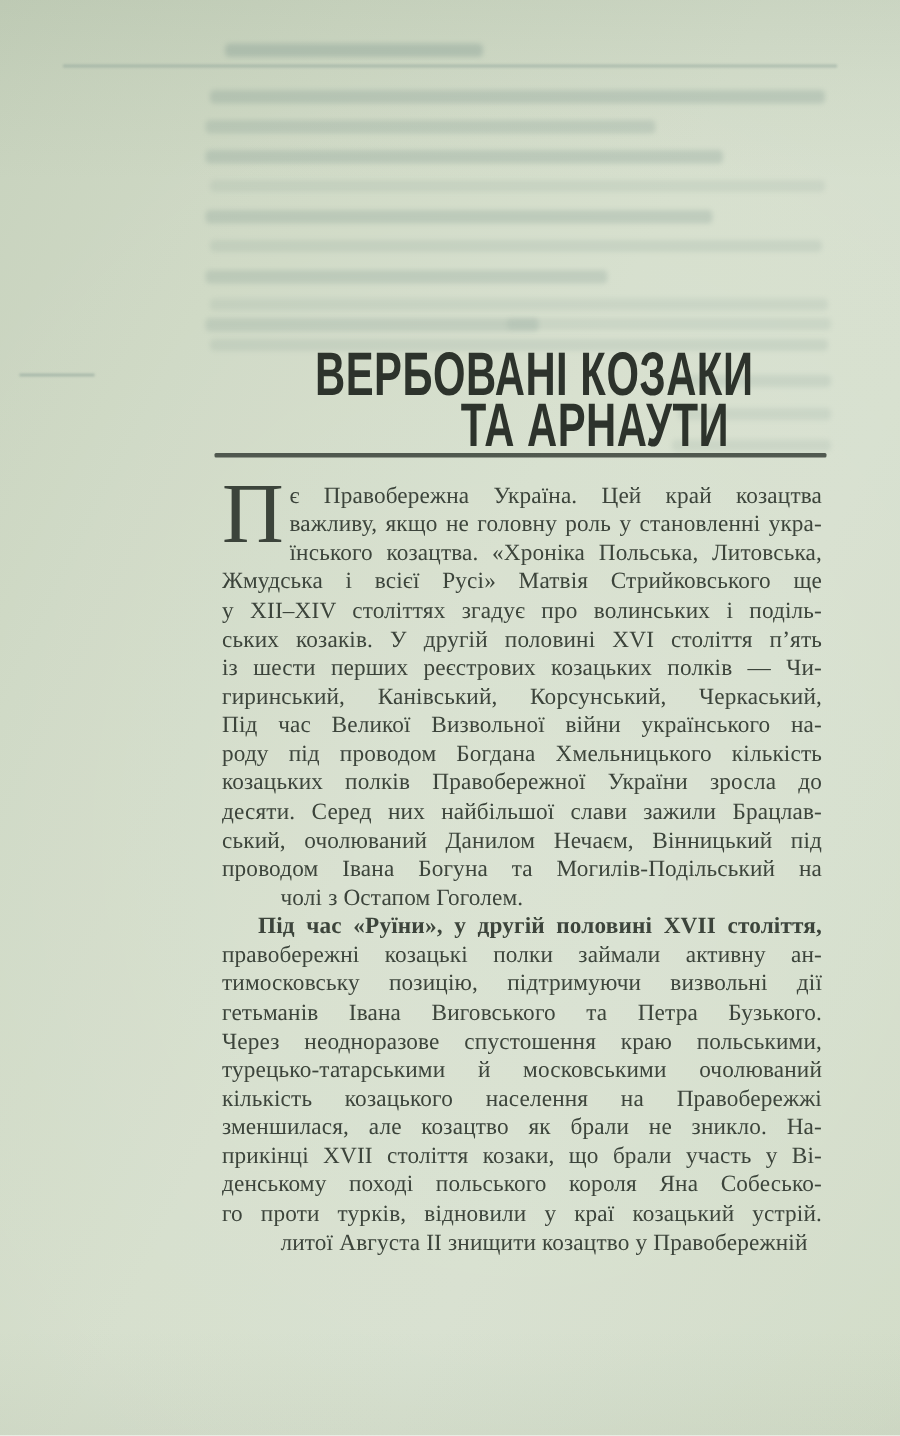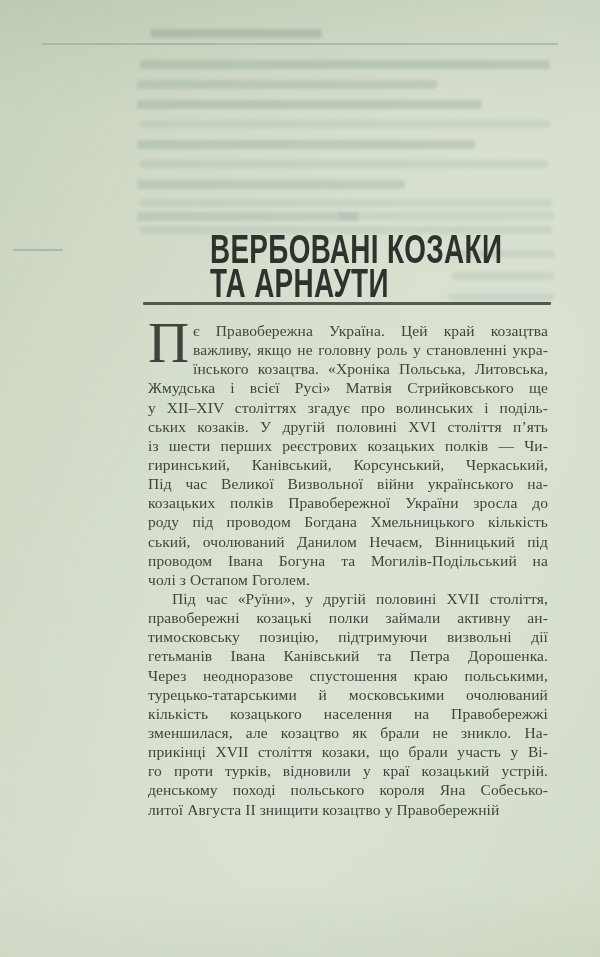--- a/index.html
+++ b/index.html
@@ -14,34 +14,34 @@
   .top-shade{position:absolute;left:0;top:0;width:600px;height:120px;
     background:linear-gradient(180deg,rgba(140,158,132,0.16) 0%,rgba(140,158,132,0.07) 45%,rgba(140,158,132,0) 100%);}
   .bottom-shade{position:absolute;left:0;bottom:0;width:600px;height:70px;
     background:linear-gradient(0deg,rgba(150,164,138,0.10),rgba(150,164,138,0));}
 
   
   .ghost{position:absolute;background:#7d968e;filter:blur(1.8px);border-radius:3px;}
   .ghost-rule{position:absolute;background:#869c93;filter:blur(0.6px);}
 
   
-  .chapter-title{position:absolute;left:145px;top:232px;width:406px;text-align:left;
+  .chapter-title{position:absolute;left:145px;top:232px;width:406px;text-align:right;
     font-family:"Liberation Sans",sans-serif;font-weight:bold;color:#2d332c;}
   .t-line{display:block;white-space:nowrap;font-size:41px;line-height:34px;
     transform:scaleX(0.68);transform-origin:50% 50%;letter-spacing:0.5px;}
   .title-rule{position:absolute;left:143px;top:302px;width:408px;height:3px;
     background:#3e453d;border-radius:1px;opacity:0.88;}
 
   
   .body-text{position:absolute;left:148px;top:321px;width:400px;
     font-size:15.5px;line-height:19.15px;color:#3c443b;letter-spacing:0.1px;}
   .para{position:relative;}
   .line{text-align:justify;text-align-last:justify;height:19.15px;overflow:hidden;}
-  .line.last{text-align-last:left;}
-  .para.indent .line:first-child{text-indent:24px;}
+  .line.last{text-align-last:left;margin-left:39px;}
+  .para.indent .line:first-child{text-indent:24px;font-weight:bold;}
   .dropcap{float:left;width:45px;height:38.3px;font-size:57px;line-height:38.3px;
     position:relative;top:3px;color:#3c443b;}
 </style>
 </head>
 <body>
 
 <div class="top-shade"></div>
 <div class="bottom-shade"></div>
 
 <div class="ghost" style="left:150px;top:29px;width:172px;height:9px;opacity:.34;"></div>
@@ -73,33 +73,34 @@
       <span class="dropcap">П</span>
       <div class="line">є Правобережна Україна. Цей край козацтва</div>
       <div class="line">важливу, якщо не головну роль у становленні укра-</div>
       <div class="line">їнського козацтва. «Хроніка Польська, Литовська,</div>
       <div class="line">Жмудська і всієї Русі» Матвія Стрийковського ще</div>
       <div class="line">у XII–XIV століттях згадує про волинських і поділь-</div>
       <div class="line">ських козаків. У другій половині XVI століття п’ять</div>
       <div class="line">із шести перших реєстрових козацьких полків — Чи-</div>
       <div class="line">гиринський, Канівський, Корсунський, Черкаський,</div>
       <div class="line">Під час Великої Визвольної війни українського на-</div>
+      <div class="line">роду під проводом Богдана Хмельницького кількість</div>
       <div class="line">козацьких полків Правобережної України зросла до</div>
-      <div class="line">роду під проводом Богдана Хмельницького кількість</div>
+      <div class="line">десяти. Серед них найбільшої слави зажили Брацлав-</div>
       <div class="line">ський, очолюваний Данилом Нечаєм, Вінницький під</div>
       <div class="line">проводом Івана Богуна та Могилів-Подільський на</div>
       <div class="line last">чолі з Остапом Гоголем.</div>
     </div>
     <div class="para indent">
       <div class="line">Під час «Руїни», у другій половині XVII століття,</div>
       <div class="line">правобережні козацькі полки займали активну ан-</div>
       <div class="line">тимосковську позицію, підтримуючи визвольні дії</div>
-      <div class="line">гетьманів Івана Канівський та Петра Дорошенка.</div>
+      <div class="line">гетьманів Івана Виговського та Петра Бузького.</div>
       <div class="line">Через неодноразове спустошення краю польськими,</div>
       <div class="line">турецько-татарськими й московськими очолюваний</div>
       <div class="line">кількість козацького населення на Правобережжі</div>
       <div class="line">зменшилася, але козацтво як брали не зникло. На-</div>
       <div class="line">прикінці XVII століття козаки, що брали участь у Ві-</div>
+      <div class="line">денському поході польського короля Яна Собесько-</div>
       <div class="line">го проти турків, відновили у краї козацький устрій.</div>
-      <div class="line">денському поході польського короля Яна Собесько-</div>
       <div class="line last">литої Августа II знищити козацтво у Правобережній</div>
     </div>
   </div>
 
 </body></html>

